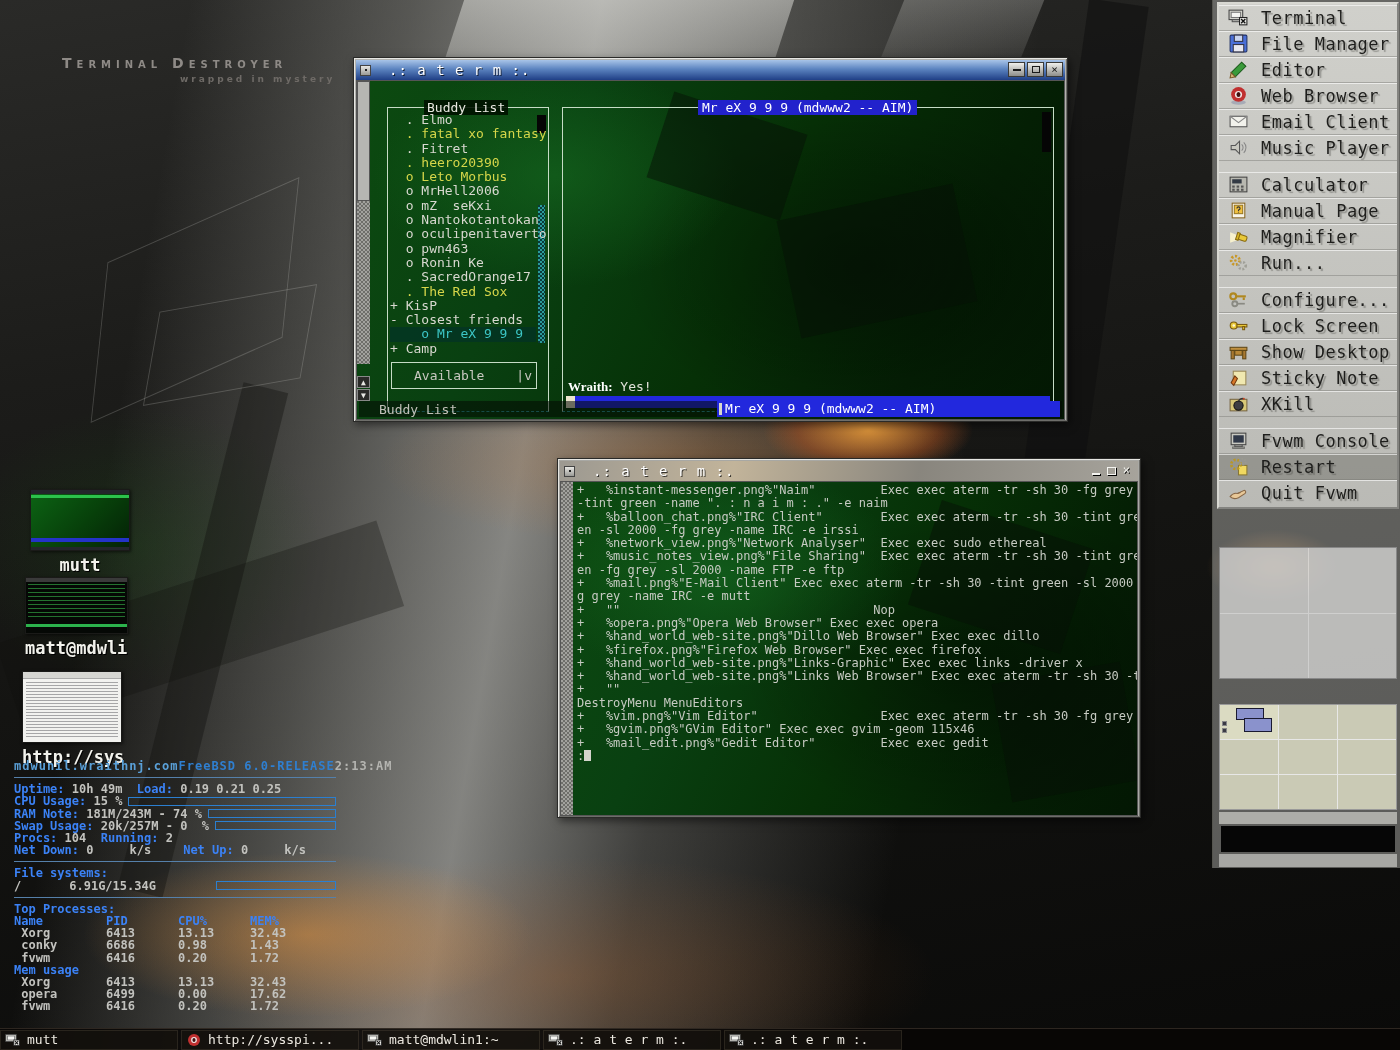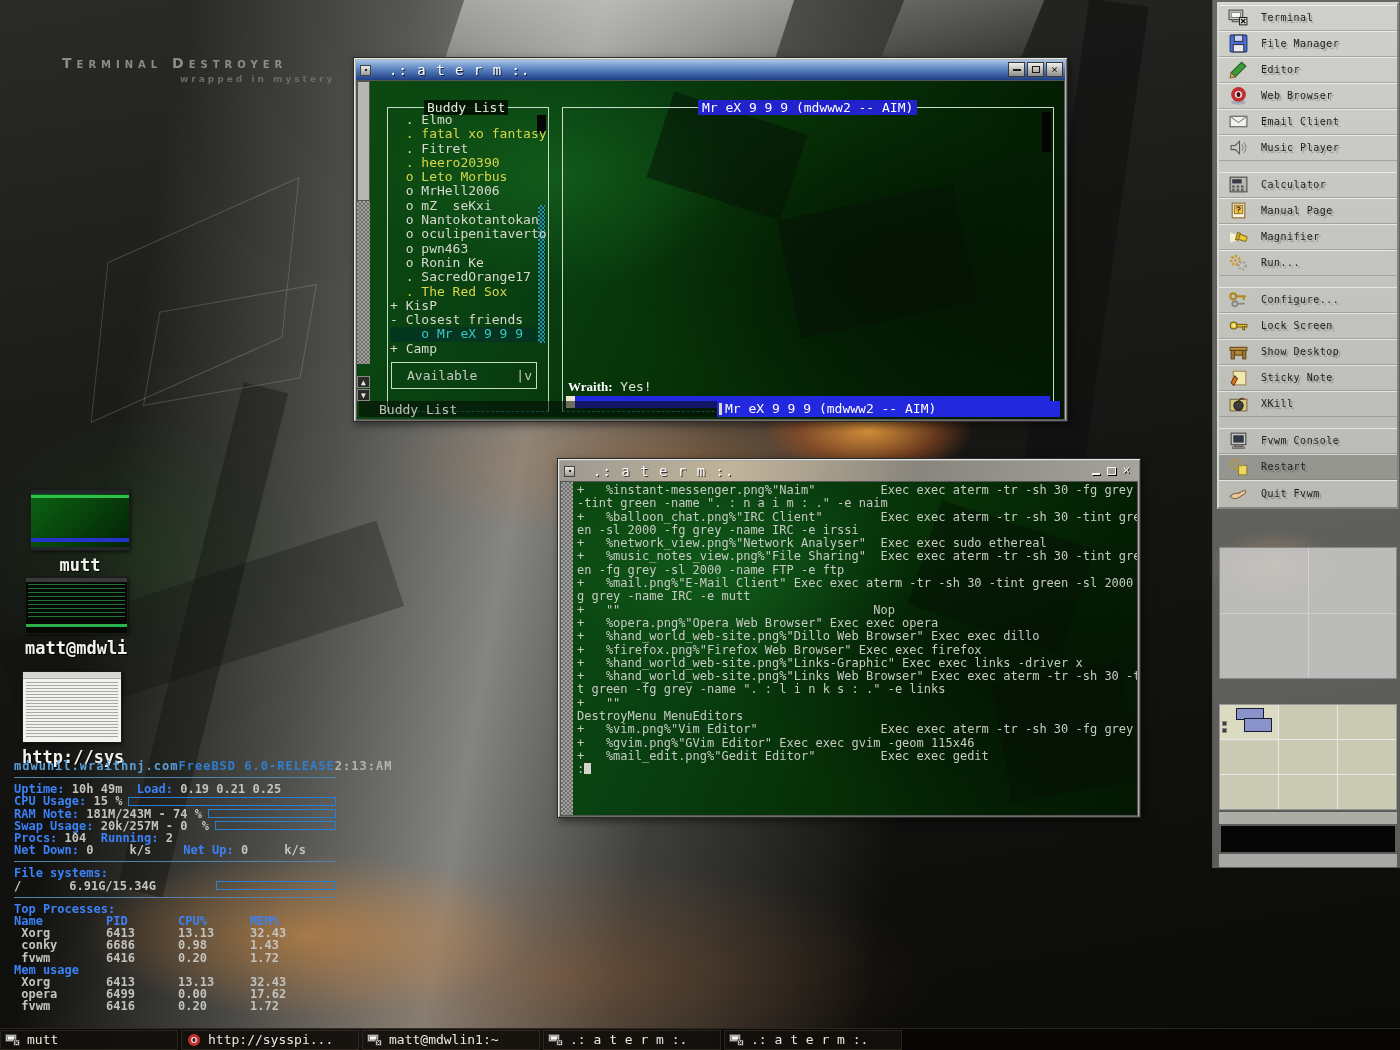--- a/index.html
+++ b/index.html
@@ -80,21 +80,21 @@
   .buddy.yellow { color:#d6d64a; }
   .buddy.cyan { color:#3cc6c6; background:rgba(0,45,45,0.55); }
   #buddy-thumb { position:absolute; right:2px; top:7px; width:9px; height:18px; background:#050505; }
   #buddy-sb { position:absolute; right:3px; top:97px; width:7px; height:138px;
     background-color:#0a3a3a; background-image:
       linear-gradient(45deg,#2a9a9a 25%,transparent 25%,transparent 75%,#2a9a9a 75%),
       linear-gradient(45deg,#2a9a9a 25%,transparent 25%,transparent 75%,#2a9a9a 75%);
     background-size:4px 4px; background-position:0 0,2px 2px; }
   #status-box { position:absolute; left:21px; top:281px; width:146px; height:27px; border:1px solid #c6dcc6;
     display:flex; align-items:center; color:#c8c8c0; font-size:13px; }
-  #status-box .val { margin-left:15px; flex:1; }
+  #status-box .val { margin-left:22px; flex:1; }
   #status-box .arrow { margin-right:4px; white-space:pre; }
 
   #chat-panel { left:192px; top:26px; width:492px; height:305px; }
   #chat-title { position:absolute; top:-8px; left:135px; background:#2222cc; color:#fff;
     font-size:13px; padding:0 4px; white-space:pre; }
   #chat-thumb { position:absolute; right:2px; top:4px; width:9px; height:40px; background:#050505; }
   #chat-msgs { position:absolute; left:5px; bottom:18px; right:12px; }
   .msg { font-size:13px; line-height:13.5px; color:#e2e2da; white-space:pre; }
   .msg .sender { font-weight:bold; color:#fff;font-family:Liberation Serif, serif; }
   #chat-input { position:absolute; left:3px; right:3px; bottom:3px; height:12px; background:#2228dd; }
@@ -117,21 +117,21 @@
   
   #right-panel { position:absolute; left:1212px; top:0; width:188px; height:868px;
     background:rgba(188,188,183,0.45); border-left:1px solid #55554f; }
   #menu { position:absolute; left:4px; top:2px; width:182px;
     background:linear-gradient(to bottom, rgba(216,216,211,0.93), rgba(196,196,191,0.9));
     border:2px outset #d8d8d2; padding:1px 0; }
   .menu-item { height:26px; display:flex; align-items:center; gap:12px; padding-left:9px;
     border-bottom:1px solid rgba(120,120,115,0.45); box-shadow:inset 0 1px 0 rgba(255,255,255,0.6); }
   .menu-item:last-child { border-bottom:none; }
   .menu-gap { height:11px; }
-  .menu-label { font-size:10px; color:#1e1e1c; letter-spacing:0.5px;
+  .menu-label { font-size:17px; color:#1e1e1c; letter-spacing:0.5px;
     text-shadow:2px 2px 1px rgba(70,70,65,0.4); white-space:pre; }
   .menu-item.highlight { background:rgba(140,140,134,0.8); }
   .micon { width:21px; height:21px; flex:0 0 21px; }
 
   
   #dock { position:absolute; left:6px; top:547px; width:178px; height:132px;
     display:grid; grid-template-columns:1fr 1fr; grid-template-rows:1fr 1fr; gap:1px;
     background:rgba(255,255,255,0.7); border:1px solid #888; }
   #dock div { background:rgba(150,150,145,0.35); }
   #pager { position:absolute; left:6px; top:704px; width:178px; height:106px;
@@ -308,21 +308,20 @@
         <div class="cline">+   %music_notes_view.png%"File Sharing"  Exec exec aterm -tr -sh 30 -tint gre</div>
         <div class="cline">en -fg grey -sl 2000 -name FTP -e ftp</div>
         <div class="cline">+   %mail.png%"E-Mail Client" Exec exec aterm -tr -sh 30 -tint green -sl 2000 -f</div>
         <div class="cline">g grey -name IRC -e mutt</div>
         <div class="cline">+   ""                                   Nop</div>
         <div class="cline">+   %opera.png%"Opera Web Browser" Exec exec opera</div>
         <div class="cline">+   %hand_world_web-site.png%"Dillo Web Browser" Exec exec dillo</div>
         <div class="cline">+   %firefox.png%"Firefox Web Browser" Exec exec firefox</div>
         <div class="cline">+   %hand_world_web-site.png%"Links-Graphic" Exec exec links -driver x</div>
         <div class="cline">+   %hand_world_web-site.png%"Links Web Browser" Exec exec aterm -tr -sh 30 -tin</div>
-        <div class="cline">t green -fg grey -name ". : l i n k s : ." -e links</div>
         <div class="cline">+   ""</div>
         <div class="cline"></div>
         <div class="cline">DestroyMenu MenuEditors</div>
         <div class="cline">+   %vim.png%"Vim Editor"                 Exec exec aterm -tr -sh 30 -fg grey</div>
         <div class="cline">+   %gvim.png%"GVim Editor" Exec exec gvim -geom 115x46</div>
         <div class="cline">+   %mail_edit.png%"Gedit Editor"         Exec exec gedit</div>
         <div class="cline"><span>:</span><span class="cursor"></span></div>
       </div>
     </div>
   </div>

